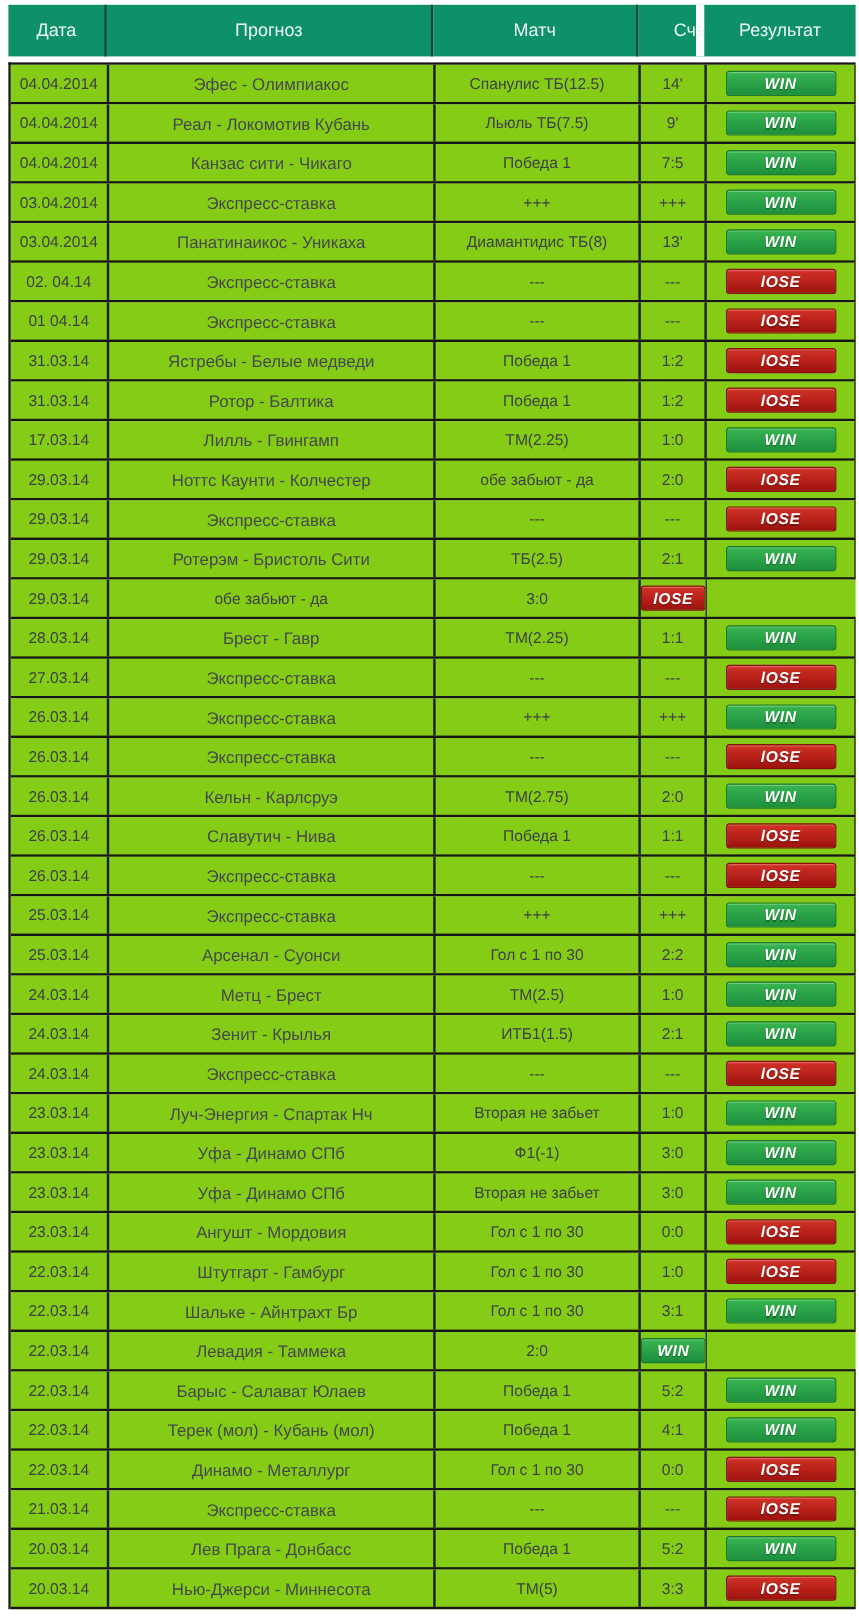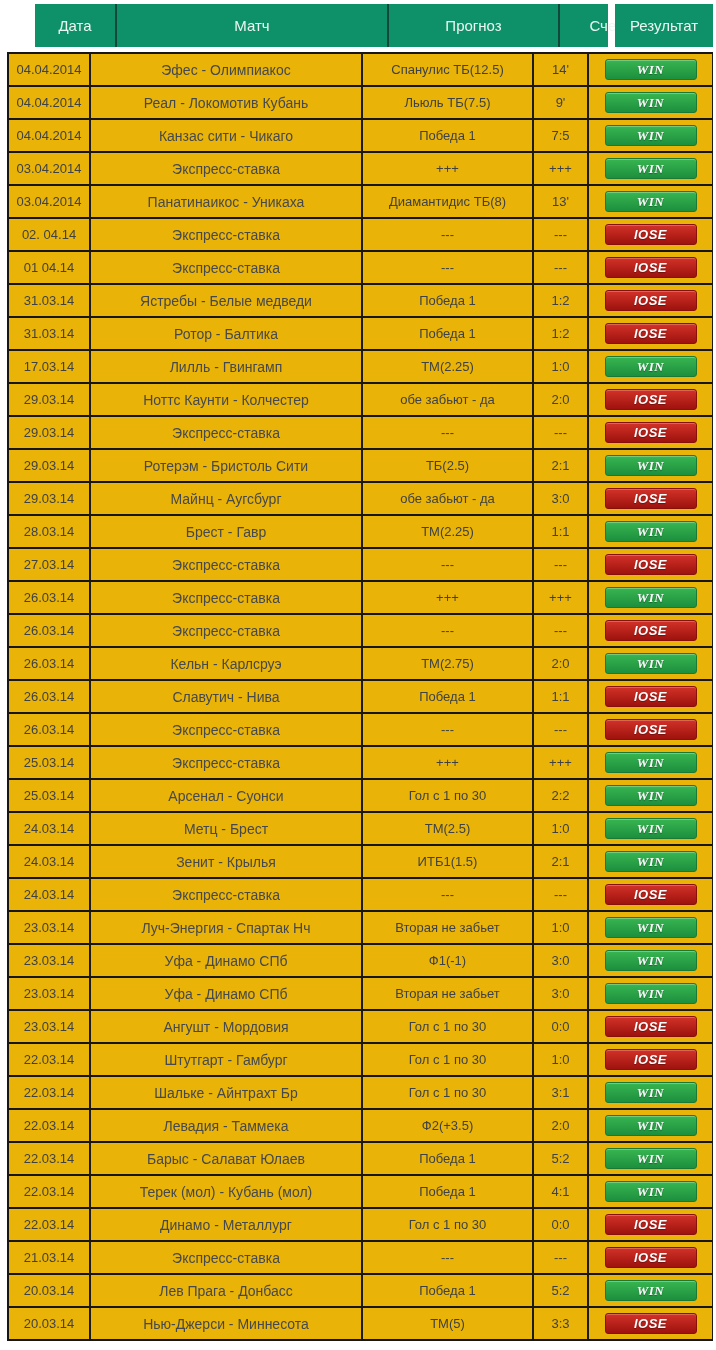--- a/index.html
+++ b/index.html
@@ -7,39 +7,39 @@
     width:716px;height:1350px;position:relative;
     font-family:"Liberation Sans", sans-serif;
     -webkit-font-smoothing:antialiased;
   }
   .table-wrap{position:absolute;left:7px;top:4px;width:706px;}
 
   
   .header-row{
     display:grid;
     grid-template-columns:82px 272px 171px 55px auto;
-    height:43px;margin-bottom:5px;margin-left:28px;
+    height:43px;margin-bottom:5px;
   }
   .header-cell{
     background:var(--header-bg,#0e9168);
     color:#eaf7f2;font-size:15px;
     display:flex;align-items:center;justify-content:center;
     border-right:2px solid #11483a;
   }
   .header-cell.score-h{border-right:7px solid #ffffff;padding-left:44px;}
   .header-cell.result-h{border-right:none;}
 
   
   .table-body{border-top:2px solid #161616;border-left:2px solid #161616;}
   .row{
     display:grid;
     grid-template-columns:82px 272px 171px 55px auto;
     height:31px;
     border-bottom:2px solid #161616;
-    background:#eab308;
+    background:#84cc16;
   }
   .cell{
     display:flex;align-items:center;justify-content:center;
     border-right:2px solid #1c1c1c;
     color:#3e4244;font-size:13px;white-space:nowrap;overflow:hidden;
   }
   .cell.match{font-size:14px;color:#45494b;}
   .cell.result{border-right:1px solid #1c1c1c;}
 
   
@@ -47,37 +47,36 @@
     width:92px;height:21px;border-radius:3px;
     display:flex;align-items:center;justify-content:center;
     font-style:italic;font-weight:bold;font-size:13px;letter-spacing:.5px;
     color:#ffffff;text-shadow:0 1px 1px rgba(0,0,0,.35);
     box-sizing:border-box;
   }
   .badge.win{
     background:linear-gradient(var(--win-top,#38b551),var(--win-bottom,#1d8f3e));
     border:1px solid #187a35;
     box-shadow:inset 0 1px 0 rgba(255,255,255,.30);
-    font-family:Liberation Serif, serif;
   }
   .badge.lose{
     background:linear-gradient(var(--lose-top,#d23228),var(--lose-bottom,#9e120e));
     border:1px solid #870f0c;
     box-shadow:inset 0 1px 0 rgba(255,255,255,.25);
   }
 </style>
 </head>
 <body>
 
 <div class="table-wrap">
 
   <div class="header-row">
     <div class="header-cell">Дата</div>
+    <div class="header-cell">Прогноз</div>
     <div class="header-cell">Матч</div>
-    <div class="header-cell">Прогноз</div>
     <div class="header-cell score-h">Счет</div>
     <div class="header-cell result-h">Результат</div>
   </div>
 
   <div class="table-body">
   <div class="row">
     <div class="cell date">04.04.2014</div>
     <div class="cell match">Эфес - Олимпиакос</div>
     <div class="cell forecast">Спанулис ТБ(12.5)</div>
     <div class="cell score">14'</div>
@@ -201,21 +200,20 @@
     <div class="cell match">Ротерэм - Бристоль Сити</div>
     <div class="cell forecast">ТБ(2.5)</div>
     <div class="cell score">2:1</div>
     <div class="cell result">
       <div class="badge win">WIN</div>
     </div>
   </div>
 
   <div class="row">
     <div class="cell date">29.03.14</div>
-    <div class="cell match">Майнц - Аугсбург</div>
     <div class="cell forecast">обе забьют - да</div>
     <div class="cell score">3:0</div>
     <div class="cell result">
       <div class="badge lose">lOSE</div>
     </div>
   </div>
 
   <div class="row">
     <div class="cell date">28.03.14</div>
     <div class="cell match">Брест - Гавр</div>
@@ -392,21 +390,20 @@
     <div class="cell forecast">Гол с 1 по 30</div>
     <div class="cell score">3:1</div>
     <div class="cell result">
       <div class="badge win">WIN</div>
     </div>
   </div>
 
   <div class="row">
     <div class="cell date">22.03.14</div>
     <div class="cell match">Левадия - Таммека</div>
-    <div class="cell forecast">Ф2(+3.5)</div>
     <div class="cell score">2:0</div>
     <div class="cell result">
       <div class="badge win">WIN</div>
     </div>
   </div>
 
   <div class="row">
     <div class="cell date">22.03.14</div>
     <div class="cell match">Барыс - Салават Юлаев</div>
     <div class="cell forecast">Победа 1</div>

